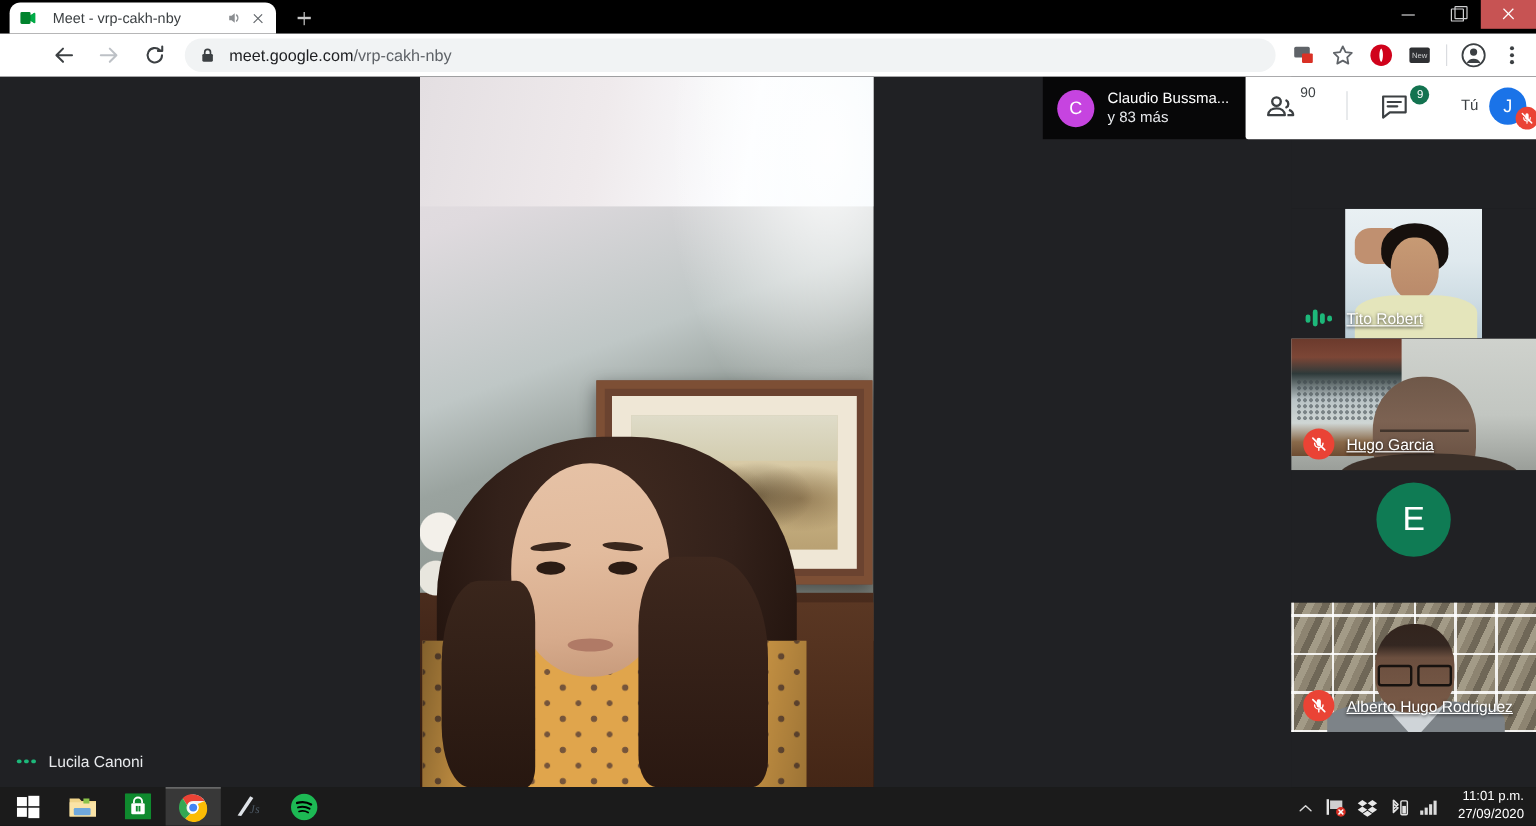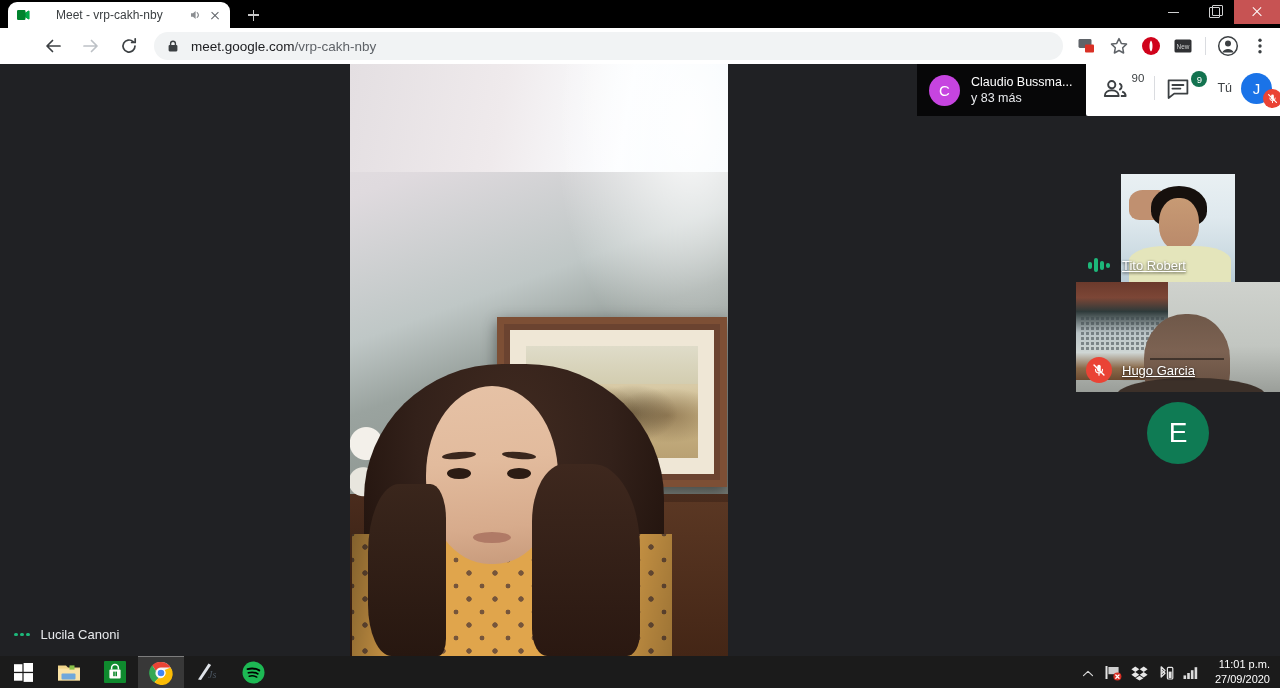--- a/index.html
+++ b/index.html
@@ -18,21 +18,21 @@
     position: absolute; top: 0; left: 0; width: 1280px; height: 28px;
     background: #000;
   }
   .tab {
     position: absolute; left: 8px; top: 2px; width: 222px; height: 26px;
     background: #fff; border-radius: 9px 9px 0 0;
     display: flex; align-items: center; padding: 0 7px;
   }
   .tab-favicon { width: 16px; height: 16px; flex: 0 0 16px; position: relative; }
   .tab-title {
-    flex: 1 1 auto; margin-left: 25px;
+    flex: 1 1 auto; margin-left: 13px;
     font-size: 12px; color: #3c4043;
     white-space: nowrap; overflow: hidden; text-overflow: ellipsis;
   }
   .tab-audio { width: 16px; height: 16px; flex: 0 0 16px; opacity: .72; }
   .tab-close {
     width: 16px; height: 16px; flex: 0 0 16px; margin-left: 4px;
     position: relative;
   }
   .tab-close::before, .tab-close::after {
     content: ""; position: absolute; left: 3px; top: 7.5px;
@@ -239,21 +239,21 @@
   .speaker-avatar {
     width: 31px; height: 31px; border-radius: 50%; background: #c644e0;
     color: #fff; font-size: 15px; display: flex; align-items: center;
     justify-content: center; flex: 0 0 31px;
   }
   .speaker-lines { line-height: 1.3; }
   .speaker-l1 { font-size: 12.5px; color: #fff; white-space: nowrap; }
   .speaker-l2 { font-size: 12.5px; color: #e8eaed; white-space: nowrap; }
   .meet-actions {
     background: #fff; display: flex; align-items: center;
-    height: 52px; padding: 0 8px 4px 14px; gap: 2px;
+    height: 52px; padding: 0 8px 4px 14px; gap: 18px;
     border-bottom-left-radius: 2px;
   }
   .act-btn { position: relative; width: 46px; height: 40px; }
   .act-count {
     position: absolute; right: 2px; top: 4px;
     font-size: 11.5px; color: #3c4043;
   }
   .act-badge {
     position: absolute; right: 2px; top: 3px; width: 16px; height: 16px;
     border-radius: 50%; background: #137350; color: #fff; font-size: 9.5px;
@@ -593,20 +593,39 @@
         </div>
 
         <div class="ptile" style="top:328px;height:110px">
           <div class="ptile-media t3-bg">
             <div class="t3-avatar">
               <span>E</span>
             </div>
           </div>
         </div>
 
+        <div class="ptile" style="top:438px;height:108px">
+          <div class="ptile-media t4-bg">
+            <div class="t4-shirt"></div>
+            <div class="t4-collar"></div>
+            <div class="t4-head"></div>
+            <div class="t4-glasses"></div>
+          </div>
+          <div class="ptile-name">
+            <span class="mic-off">
+              <svg width="14" height="14" viewBox="0 0 24 24">
+                <path d="M12 3a3 3 0 0 1 3 3v6a3 3 0 0 1-6 0V6a3 3 0 0 1 3-3z" fill="#fff"></path>
+                <path d="M6 11a6 6 0 0 0 12 0" stroke="#fff" stroke-width="2" fill="none" stroke-linecap="round"></path>
+                <path d="M12 17v4" stroke="#fff" stroke-width="2" stroke-linecap="round"></path>
+                <path d="M3.5 3.5l17 17" stroke="#fff" stroke-width="2.4" stroke-linecap="round"></path>
+              </svg>
+            </span>
+            <span class="lbl">Alberto Hugo Rodriguez</span>
+          </div>
+        </div>
       </div>
 
       <div class="meet-top">
         <div class="speaker-chip">
           <div class="speaker-avatar">
             <span>C</span>
           </div>
           <div class="speaker-lines">
             <div class="speaker-l1">Claudio Bussma...</div>
             <div class="speaker-l2">y 83 más</div>

